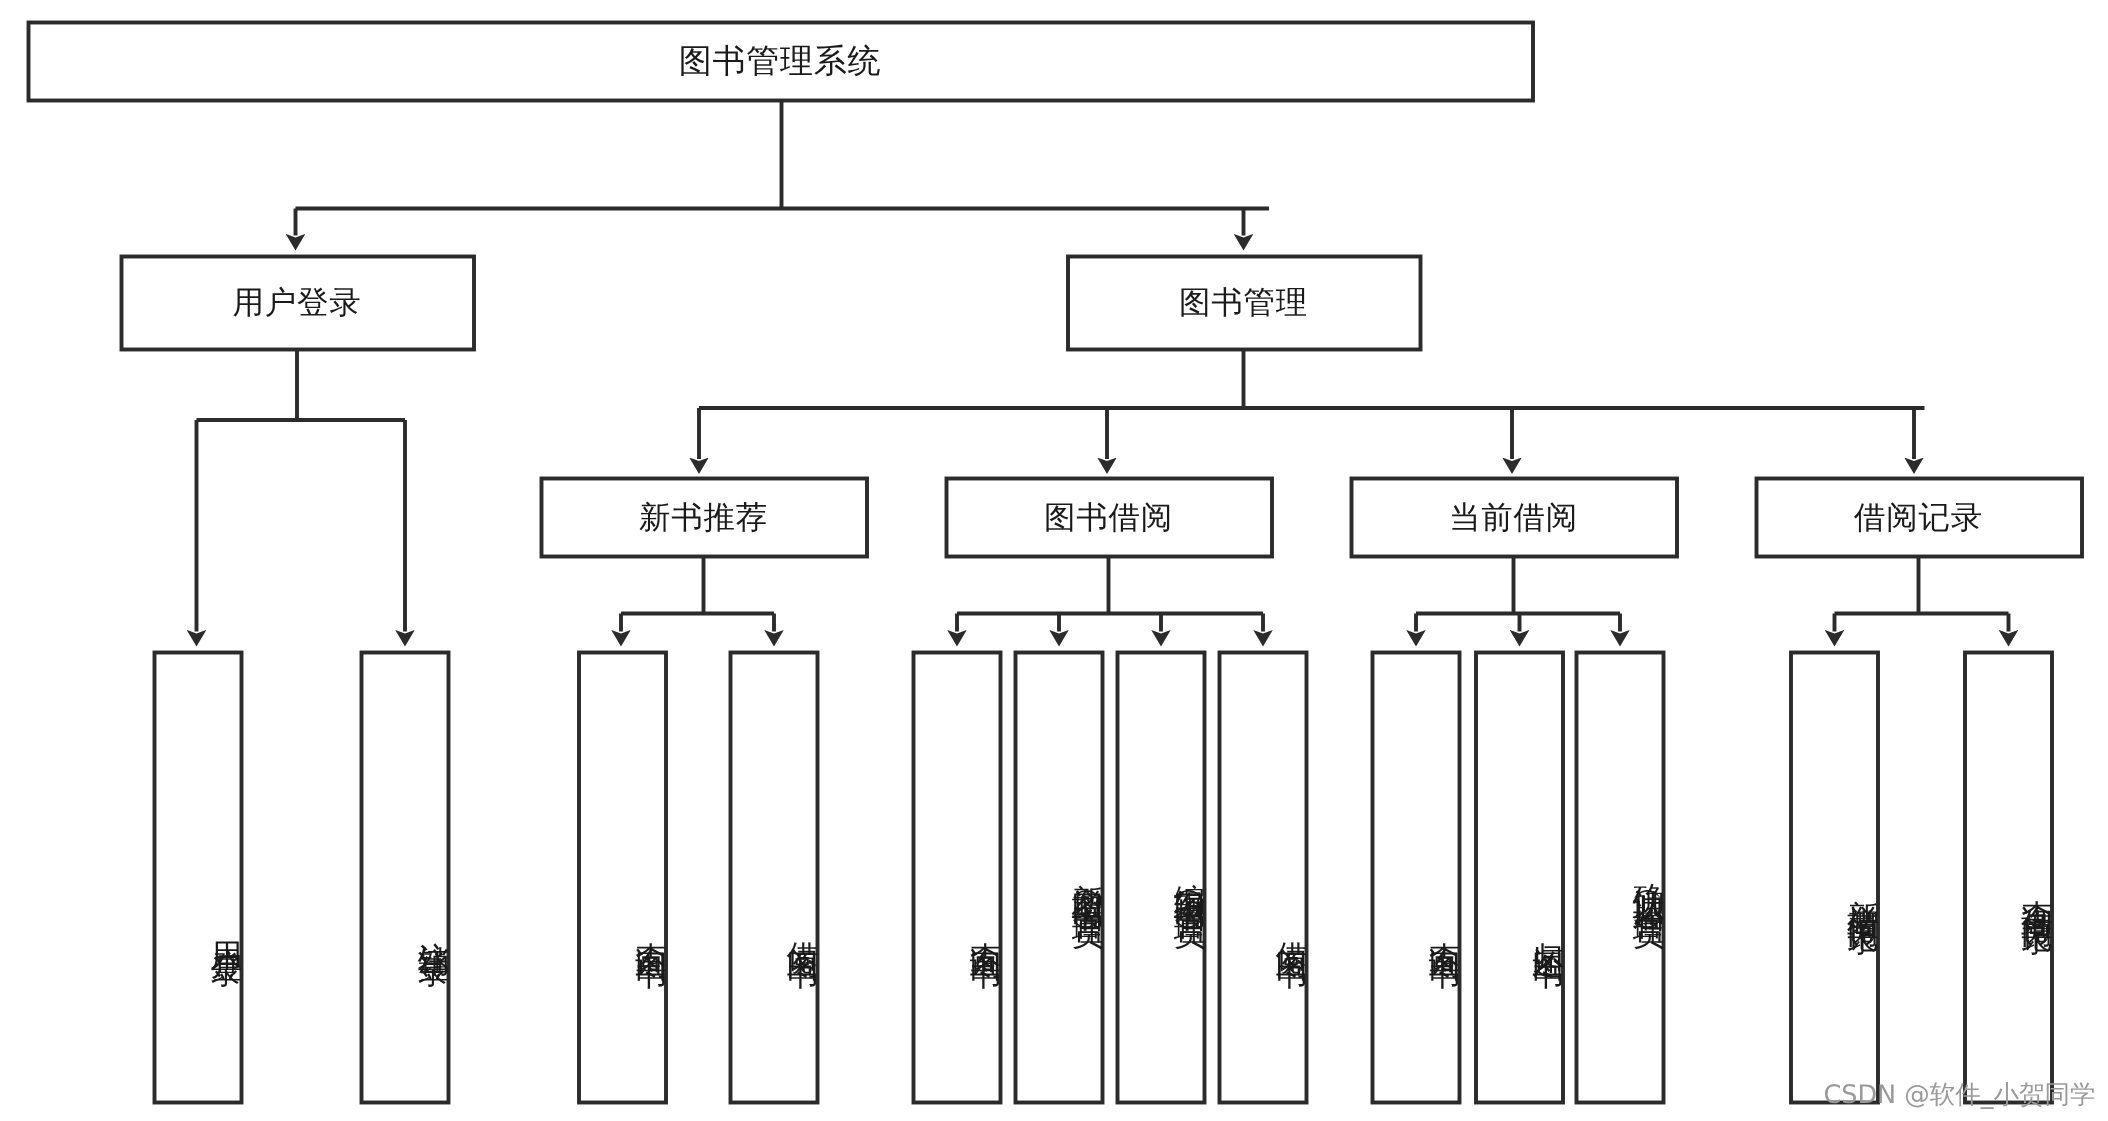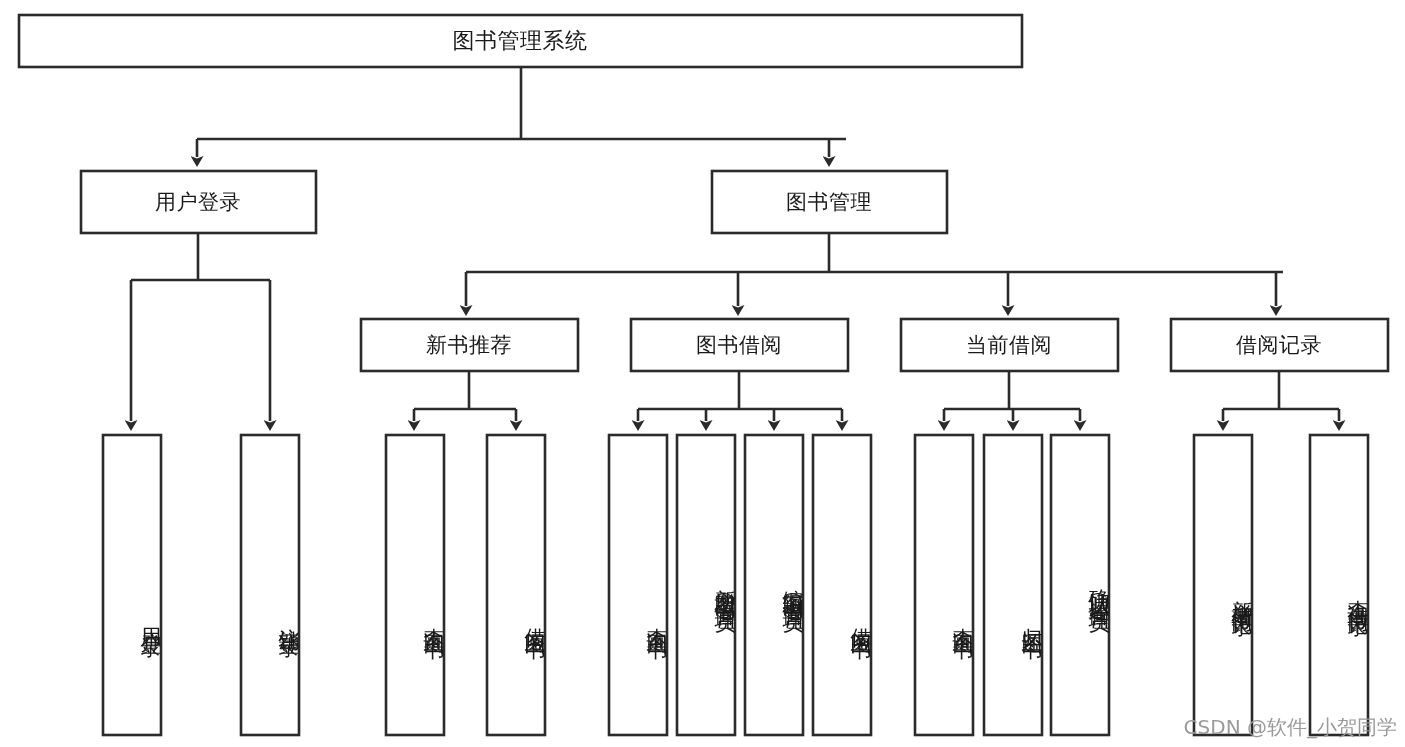--- a/index.html
+++ b/index.html
@@ -67,21 +67,21 @@
     justify-content: center;
     white-space: nowrap;
     pointer-events: none;
     user-select: none;
   }
   .watermark {
     position: absolute;
     right: 8px;
     bottom: 6px;
     font-family: "DejaVu Sans", "Liberation Sans", sans-serif;
-    font-size: 20px;
+    font-size: 17px;
     color: #9a9a9a;
     white-space: nowrap;
     user-select: none;
   }
 </style>
 </head>
 <body>
 
 <div id="diagram-root">
 

